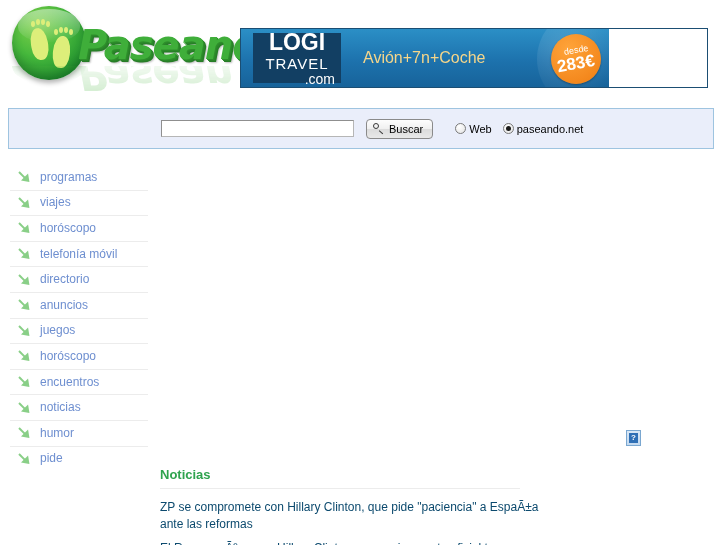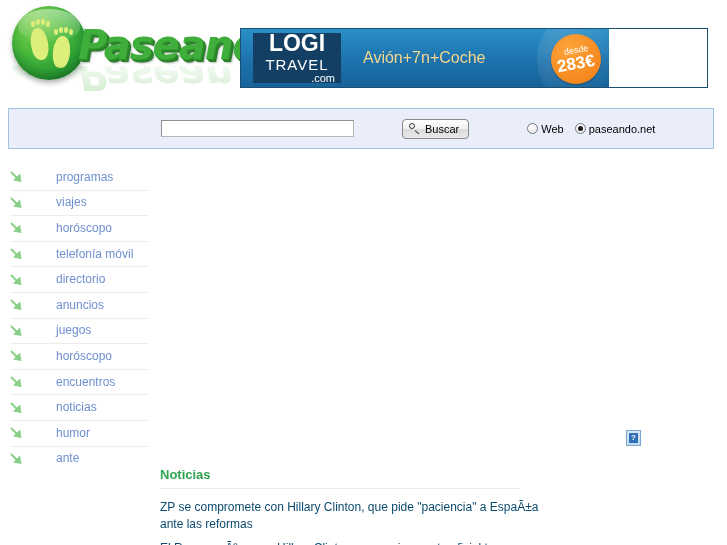--- a/index.html
+++ b/index.html
@@ -166,21 +166,21 @@
     color: #ffffff;
     display: flex;
     flex-direction: column;
     justify-content: center;
     align-items: center;
     line-height: 1;
     flex: 0 0 auto;
   }
   .logi-1 { font-size: 23px; font-weight: bold; letter-spacing: 0px; }
   .logi-2 { font-size: 15px; letter-spacing: 1px; margin-top: 2px; }
-  .logi-3 { font-size: 11px; align-self: flex-end; margin-right: 6px; margin-top: 1px; }
+  .logi-3 { font-size: 14px; align-self: flex-end; margin-right: 6px; margin-top: 1px; }
   .banner-text {
     margin-left: 22px;
     color: #ffffff;
     z-index: 2;
   }
   .banner-title { font-size: 20px; font-weight: bold; line-height: 1.1; }
   .banner-sub { font-size: 16px; color: #f6d68a; line-height: 1.2; }
   .price-badge {
     position: absolute;
     right: 8px;
@@ -265,21 +265,20 @@
     position: absolute;
     left: 8px;
     top: 108px;
     width: 706px;
     height: 41px;
     box-sizing: border-box;
     background: #eaeefa;
     border: 1px solid #9ec4e0;
     display: flex;
     align-items: center;
-    gap: 36px;
   }
   .search-input {
     margin-left: 152px;
     width: 193px;
     height: 17px;
     box-sizing: border-box;
     border: 1px solid #b6b6b6;
     border-top-color: #8f8f8f;
     border-left-color: #8f8f8f;
     background: #ffffff;
@@ -357,25 +356,24 @@
     position: absolute;
     left: 0;
     top: 164px;
     width: 150px;
   }
   .nav-item {
     position: relative;
     height: 25.6px;
     display: flex;
     align-items: center;
-    padding-left: 10px;
+    padding-left: 18px;
     box-sizing: border-box;
     text-decoration: none;
     cursor: pointer;
-    gap: 24px;
   }
   .nav-item + .nav-item:before {
     content: "";
     position: absolute;
     left: 10px;
     right: 2px;
     top: 0;
     height: 1px;
     background: #ececec;
   }
@@ -571,21 +569,21 @@
   <a class="nav-item">
     <span class="arrow-icon"></span>
     <span class="nav-label">noticias</span>
   </a>
   <a class="nav-item">
     <span class="arrow-icon"></span>
     <span class="nav-label">humor</span>
   </a>
   <a class="nav-item">
     <span class="arrow-icon"></span>
-    <span class="nav-label">ante</span>
+    <span class="nav-label">pide</span>
   </a>
 </div>
 
 <div class="content">
 
   <div class="broken-image">
     <span class="glyph">?</span>
   </div>
 
   <div class="noticias-section">

